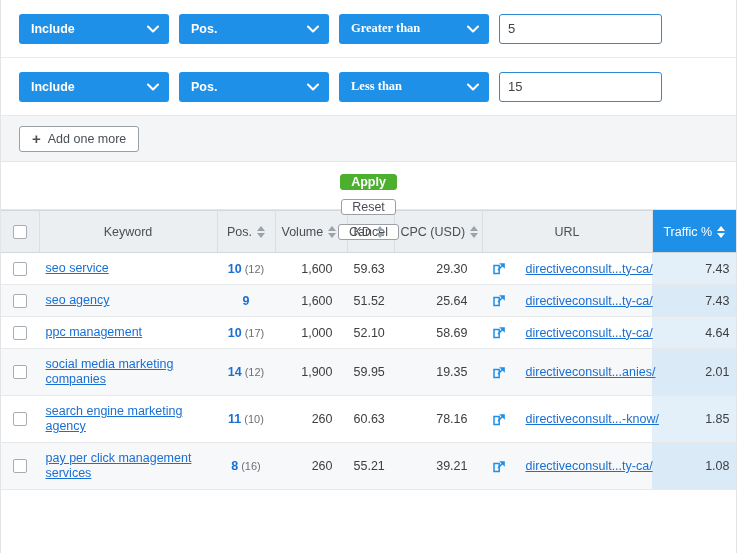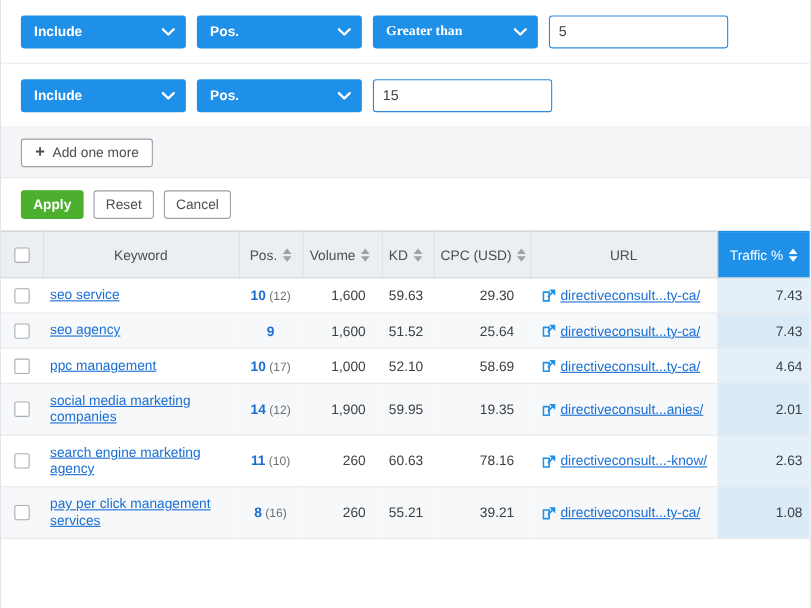--- a/index.html
+++ b/index.html
@@ -111,20 +111,21 @@
   }
   .action-row {
     padding: 12px 18px;
     border-bottom: 1px solid #e4e6e8;
     display: flex;
     align-items: center;
     gap: 9px;
     box-sizing: border-box;
     height: 48px;
     background: #ffffff;
+    flex-direction: column;
   }
   .btn-apply {
     background: #4caf2e;
     border: 1px solid #4caf2e;
     color: #ffffff;
     font-weight: 600;
     width: 57px;
     padding: 0;
   }
   .btn-reset { width: 55px; padding: 0; }
@@ -216,21 +217,21 @@
   }
   a.kw-link {
     color: #1a6fd4;
     text-decoration: underline;
     font-size: 12.5px;
     line-height: 15px;
     display: inline-block;
   }
   .pos-main { color: #1a6fd4; font-weight: 700; font-size: 12.5px; }
   .pos-prev { color: #6b7177; font-size: 11px; margin-left: 3px; }
-  .url-cell { display: flex; align-items: center; gap: 4px; padding-left: 4px; }
+  .url-cell { display: flex; align-items: center; gap: 20px; padding-left: 4px; }
   a.url-link {
     color: #1a6fd4;
     text-decoration: underline;
     font-size: 12.5px;
     white-space: nowrap;
   }
   .ext-icon { flex: 0 0 auto; line-height: 0; }
 </style>
 </head>
 <body>
@@ -271,20 +272,28 @@
       <div class="dropdown dd-1">
         <span>Include</span>
         <span class="chev">
           <svg width="12" height="8" viewBox="0 0 12 8">
               <path d="M1 1.6L6 6.4L11 1.6" stroke="#ffffff" stroke-width="2.1" fill="none" stroke-linecap="round" stroke-linejoin="round"></path>
             </svg>
         </span>
       </div>
       <div class="dropdown dd-2">
         <span>Pos.</span>
+        <span class="chev">
+          <svg width="12" height="8" viewBox="0 0 12 8">
+              <path d="M1 1.6L6 6.4L11 1.6" stroke="#ffffff" stroke-width="2.1" fill="none" stroke-linecap="round" stroke-linejoin="round"></path>
+            </svg>
+        </span>
+      </div>
+      <div class="dropdown dd-3">
+        <span>Less than</span>
         <span class="chev">
           <svg width="12" height="8" viewBox="0 0 12 8">
               <path d="M1 1.6L6 6.4L11 1.6" stroke="#ffffff" stroke-width="2.1" fill="none" stroke-linecap="round" stroke-linejoin="round"></path>
             </svg>
         </span>
       </div>
       <input class="num-input" type="text" value="15" style="">
     </div>
 
     <div class="add-row">
@@ -452,21 +461,21 @@
             <td class="col-url">
               <span class="url-cell">
                 <span class="ext-icon"><svg width="13" height="13" viewBox="0 0 13 13">
                     <path d="M1 3.6h5.2v7.9H1z" fill="none" stroke="#1f90e8" stroke-width="1.5"></path>
                     <path d="M6.2 1.2h5.6v5.6z" fill="#1f90e8"></path>
                     <path d="M5.0 8.0L10.6 2.4" stroke="#1f90e8" stroke-width="1.5"></path>
                   </svg></span>
                 <a class="url-link" href="#">directiveconsult...-know/</a>
               </span>
             </td>
-            <td class="col-traffic">2.63</td>
+            <td class="col-traffic">1.85</td>
           </tr>
           <tr class="even">
             <td class="col-check"><span class="chk"></span></td>
             <td class="col-kw"><a class="kw-link" href="#">pay per click management services</a></td>
             <td class="col-pos"><span class="pos-main">8</span><span class="pos-prev">(16)</span></td>
             <td class="col-vol">260</td>
             <td class="col-kd">55.21</td>
             <td class="col-cpc">39.21</td>
             <td class="col-url">
               <span class="url-cell">

